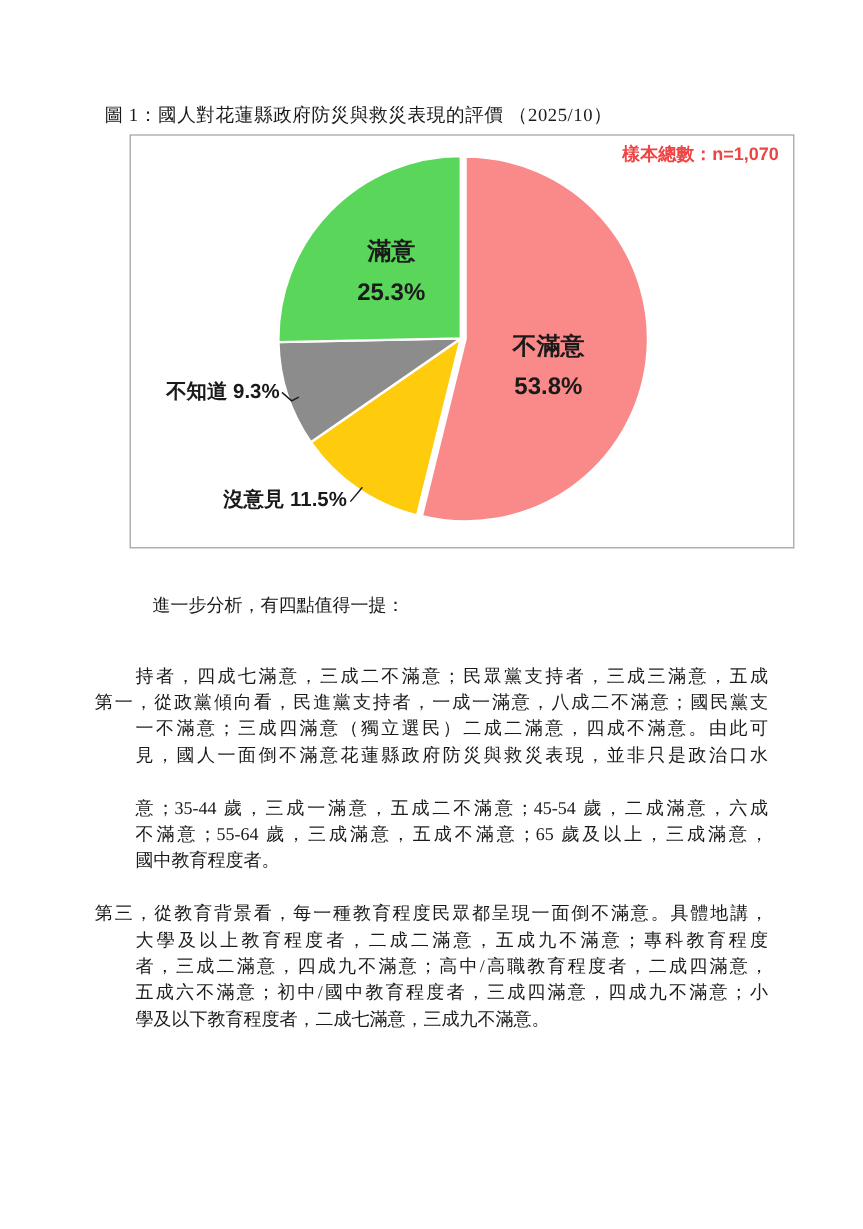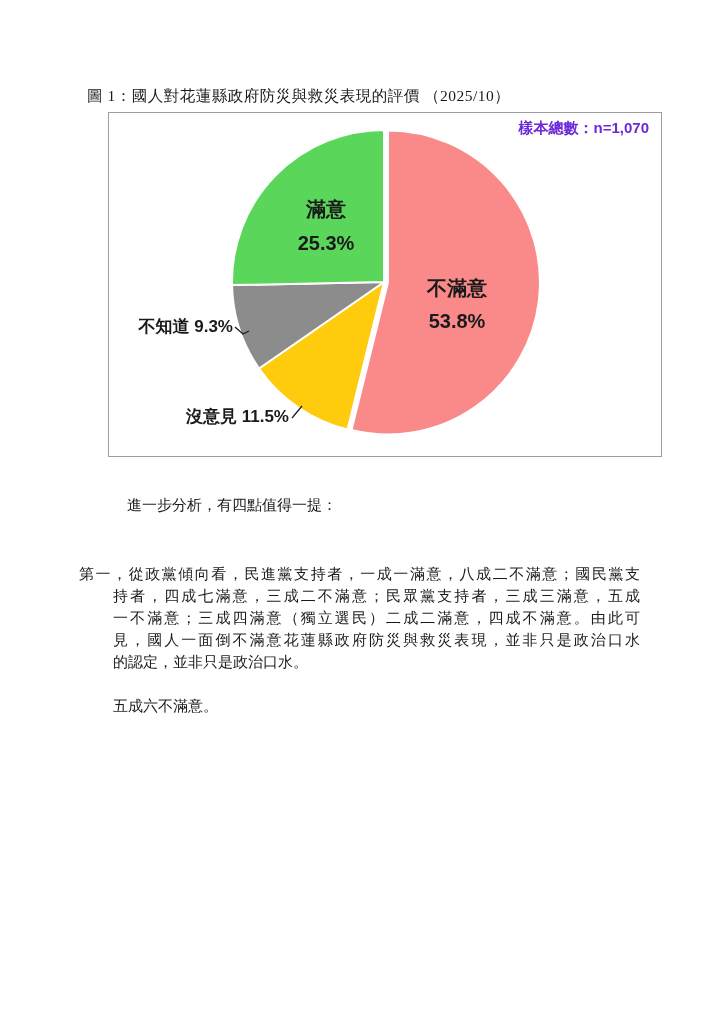--- a/index.html
+++ b/index.html
@@ -30,21 +30,21 @@
   .pie-svg{position:absolute;left:0;top:0;}
   .pie-svg text{
     font-family:"Liberation Sans", sans-serif;
     font-weight:bold;fill:#1a1a1a;
   }
   .body-text{
     position:absolute;left:79px;top:494px;width:561px;
     font-size:15px;line-height:22px;
   }
   .para{margin:0 0 22px 0;}
-  .para.intro{margin-bottom:47px;}
+  .para.intro{margin-bottom:37px;}
   .para.intro .line{padding-left:48px;}
   .line{white-space:nowrap;}
   .line.cont{padding-left:34px;}
   .line.just{
     white-space:normal;
     text-align:justify;
     text-align-last:justify;
   }
   .page-number{
     position:absolute;left:0;top:934px;width:719px;
@@ -66,34 +66,42 @@
         <path d="M 275 169 L 123.03175367188322 172.10678418253065 A 152 152 0 0 1 274.99999999999994 17 Z" fill="#5AD65A" stroke="#ffffff" stroke-width="2" stroke-linejoin="round"></path>
         <text x="348" y="182" text-anchor="middle" font-size="20">不滿意</text>
         <text x="348" y="215" text-anchor="middle" font-size="20">53.8%</text>
         <text x="180" y="309" text-anchor="end" font-size="17">沒意見 11.5%</text>
         <polyline points="183,305 193,293" fill="none" stroke="#1a1a1a" stroke-width="1.2"></polyline>
         <text x="124" y="219" text-anchor="end" font-size="17">不知道 9.3%</text>
         <polyline points="126,214 134,221 140,218" fill="none" stroke="#1a1a1a" stroke-width="1.2"></polyline>
         <text x="217" y="103" text-anchor="middle" font-size="20">滿意</text>
         <text x="217" y="137" text-anchor="middle" font-size="20">25.3%</text>
       </svg>
-    <div class="sample-note" style="color: #6d28d9;">樣本總數：n=1,070</div>
+    <div class="sample-note" style="color: #ef4444;">樣本總數：n=1,070</div>
   </div>
 
   <div class="body-text">
       <div class="para intro">
         <div class="line">進一步分析，有四點值得一提：</div>
       </div>
       <div class="para">
+        <div class="line cont just">持者，四成七滿意，三成二不滿意；民眾黨支持者，三成三滿意，五成</div>
         <div class="line just">第一，從政黨傾向看，民進黨支持者，一成一滿意，八成二不滿意；國民黨支</div>
-        <div class="line cont just">持者，四成七滿意，三成二不滿意；民眾黨支持者，三成三滿意，五成</div>
         <div class="line cont just">一不滿意；三成四滿意（獨立選民）二成二滿意，四成不滿意。由此可</div>
         <div class="line cont just">見，國人一面倒不滿意花蓮縣政府防災與救災表現，並非只是政治口水</div>
-        <div class="line cont">的認定，並非只是政治口水。</div>
       </div>
       <div class="para">
-        <div class="line cont">五成六不滿意。</div>
+        <div class="line cont just">意；35-44 歲，三成一滿意，五成二不滿意；45-54 歲，二成滿意，六成</div>
+        <div class="line cont just">不滿意；55-64 歲，三成滿意，五成不滿意；65 歲及以上，三成滿意，</div>
+        <div class="line cont">國中教育程度者。</div>
+      </div>
+      <div class="para">
+        <div class="line just">第三，從教育背景看，每一種教育程度民眾都呈現一面倒不滿意。具體地講，</div>
+        <div class="line cont just">大學及以上教育程度者，二成二滿意，五成九不滿意；專科教育程度</div>
+        <div class="line cont just">者，三成二滿意，四成九不滿意；高中/高職教育程度者，二成四滿意，</div>
+        <div class="line cont just">五成六不滿意；初中/國中教育程度者，三成四滿意，四成九不滿意；小</div>
+        <div class="line cont">學及以下教育程度者，二成七滿意，三成九不滿意。</div>
       </div>
     </div>
 
   <div class="page-number">2</div>
 
 </div>
 
 </body></html>

